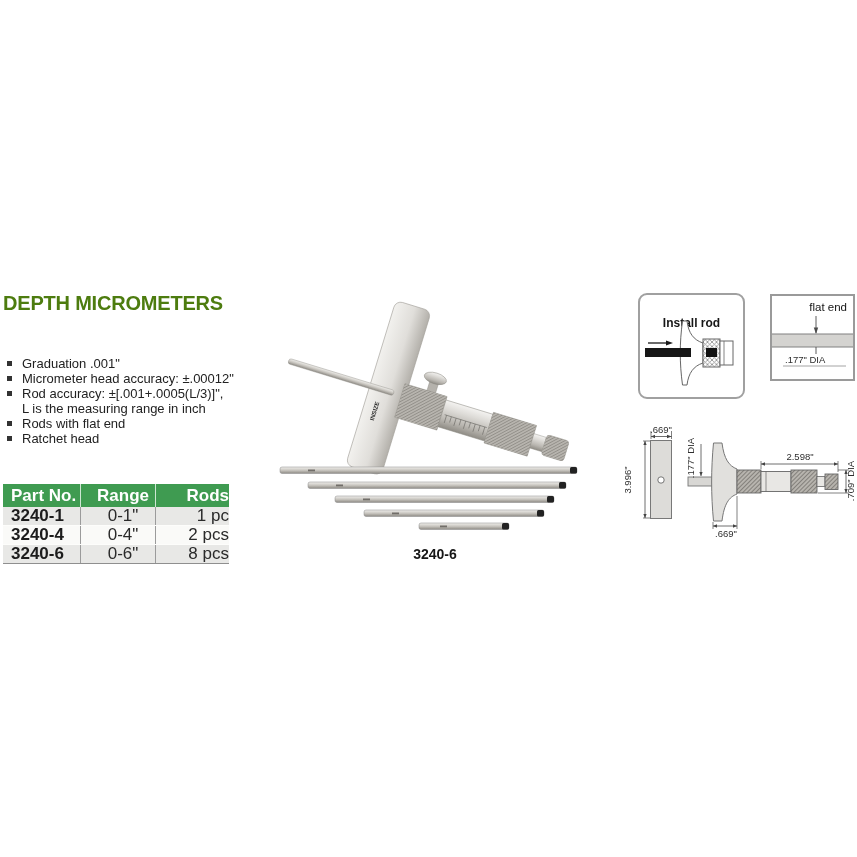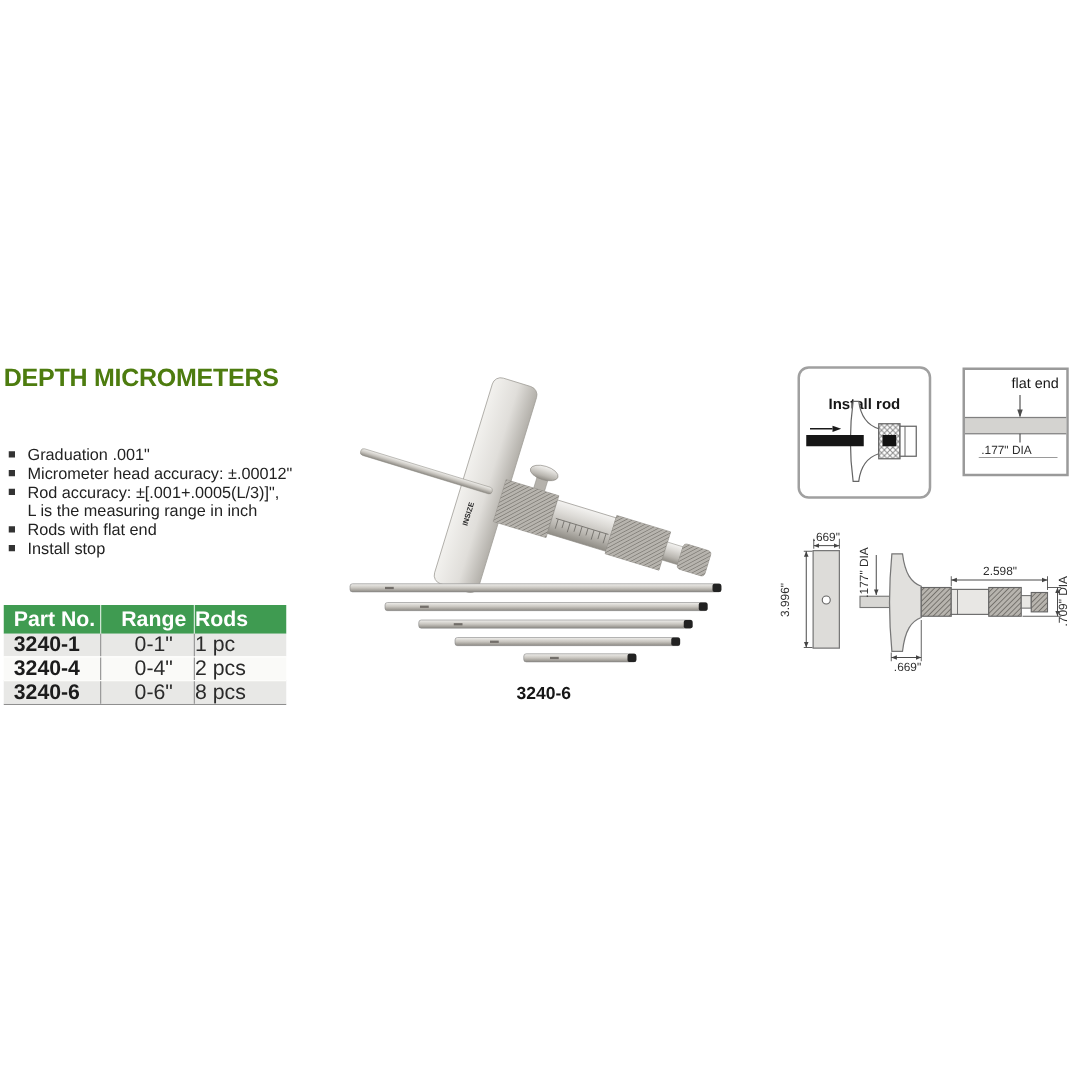--- a/index.html
+++ b/index.html
@@ -24,21 +24,21 @@
   }
   
   .spec-table {
     position:absolute; left:3px; top:484px; width:226px; font-size:17px;
     border-bottom:1px solid #8f8f8f; box-sizing:content-box;
   }
   .spec-table .tr { display:flex; }
   .spec-table .cell { box-sizing:border-box; overflow:hidden; white-space:nowrap; }
   .spec-table .c1 { width:77px; text-align:left; padding-left:8px; }
   .spec-table .c2 { width:75px; text-align:center; padding-left:10px; }
-  .spec-table .c3 { width:74px; text-align:left; }
+  .spec-table .c3 { width:74px; text-align:right; }
   .spec-table .head { height:23px; line-height:23px; color:#ffffff; font-weight:bold; }
   .spec-table .head .cell + .cell { border-left:1px solid rgba(255,255,255,0.75); }
   .spec-table .row { height:18px; line-height:18px; color:#2a2a2a; }
   .spec-table .row .cell + .cell { border-left:1px solid #9b9b9b; }
   .spec-table .row + .row { border-top:1px solid #fdfdfb; }
   .spec-table .row .part { font-weight:bold; color:#1c1c1c; }
   .row-odd  { background:#e8e8e6; }
   .row-even { background:#fafaf8; }
   
   .product-svg { position:absolute; left:268px; top:298px; }
@@ -91,21 +91,21 @@
     </li>
     <li>
       <span>L is the measuring range in inch</span>
     </li>
     <li>
       <span class="sq"></span>
       <span>Rods with flat end</span>
     </li>
     <li>
       <span class="sq"></span>
-      <span>Install stop</span>
+      <span>Ratchet head</span>
     </li>
   </ul>
 
   <div class="spec-table">
     <div class="tr head" style="background:#3f9b51;">
       <div class="cell c1">Part No.</div>
       <div class="cell c2">Range</div>
       <div class="cell c3">Rods</div>
     </div>
     <div class="tr row row-odd">

